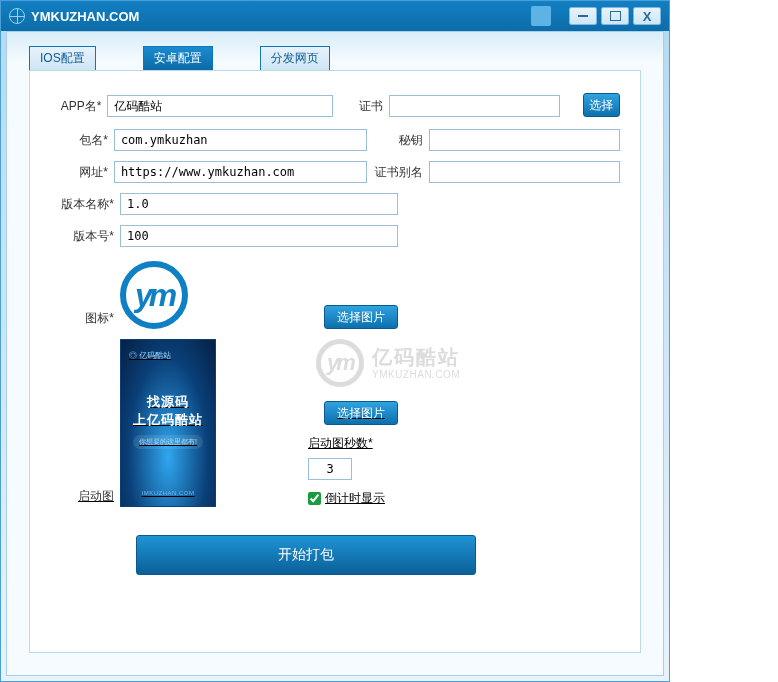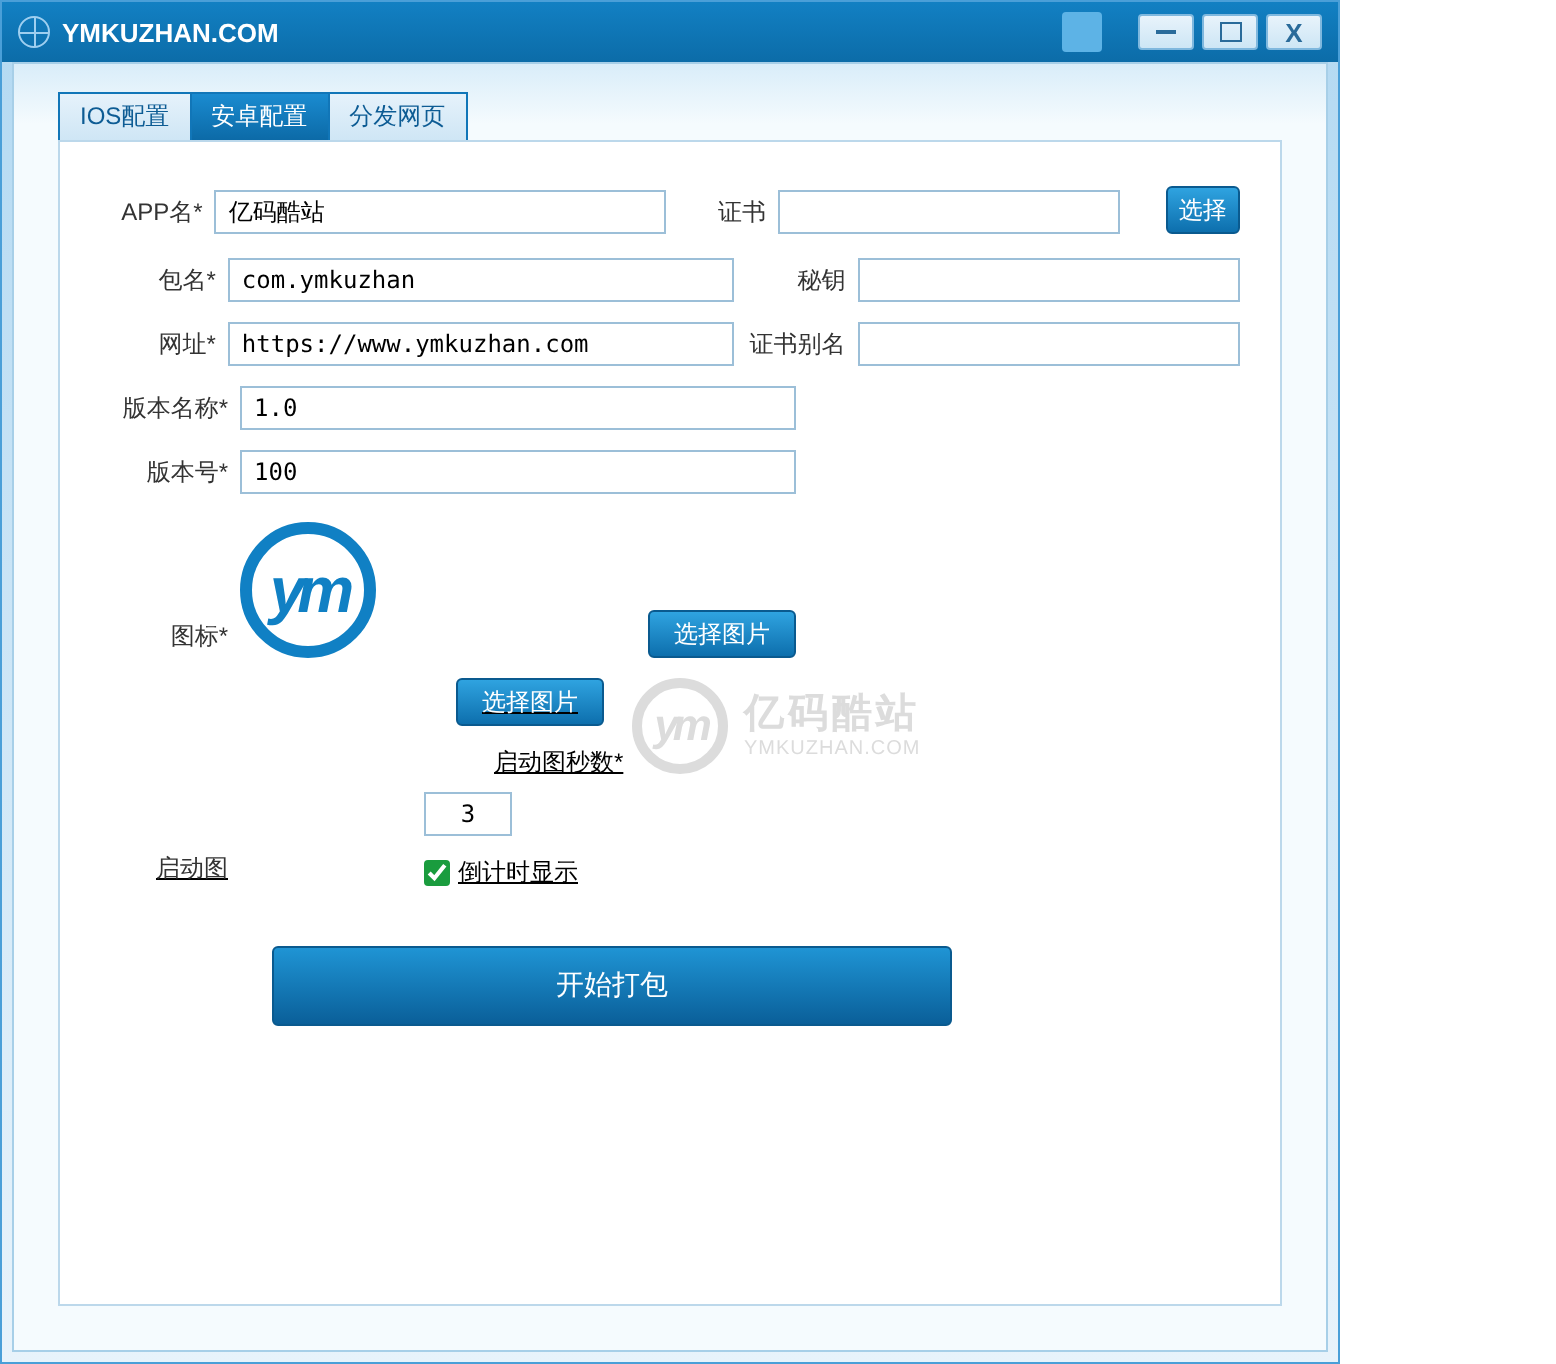--- a/index.html
+++ b/index.html
@@ -14,21 +14,21 @@
 .titlebar-icon::after { width: 100%; height: 1px; top: 50%; left: 0; }
 .titlebar-spacer { flex: 1; }
 .tb-page { width: 20px; height: 20px; background: #5db3e6; border-radius: 2px; margin-right: 14px; }
 .tb-btn { width: 28px; height: 18px; margin-left: 4px; background: linear-gradient(to bottom,#e8f3fb,#cde6f5); border:1px solid #7fb8de; border-radius:2px; display:flex; align-items:center; justify-content:center; color:#2a6b9a; font-weight:bold; font-size:11px; }
 .tb-btn.min::before { content:""; width:10px; height:2px; background:#2a6b9a; }
 .tb-btn.max::before { content:""; width:9px; height:8px; border:1.5px solid #2a6b9a; }
 .tb-btn.close { font-size:13px; }
 
 .client { position:absolute; top:30px; left:5px; right:5px; bottom:5px; background: linear-gradient(to bottom, #d9edf9 0%, #f5fbfe 30px, #f5fbfe 100%); border:1px solid #a7cfe8; }
 
-.tabs { display:flex; padding: 14px 0 0 22px; }
+.tabs { display:flex; padding: 14px 0 0 22px; gap: 48px; }
 .tab { padding: 3px 10px; border:1px solid #1176b8; background: linear-gradient(to bottom,#e6f2fb,#cfe6f5); color:#0d5c94; font-size:12px; margin-right:-1px; cursor:pointer; }
 .tab.active { background: linear-gradient(to bottom,#1a8bd0,#0c6aa7); color:#fff;text-align:right; }
 
 .panel { position:absolute; top:38px; left:22px; right:22px; bottom:22px; background:#fff; border:1px solid #bcd8eb; padding: 22px 20px; }
 
 .row { display:flex; align-items:flex-end; margin-bottom: 10px; }
 .row.top { margin-bottom: 12px; }
 .lbl { width: 70px; text-align:right; padding-right:6px; line-height:22px; color:#333; }
 .lbl.right { width: 68px; }
 input.tx { height:22px; border:1px solid #9cbfd8; padding: 0 6px; font-size:12px; font-family: Consolas, monospace; }
@@ -127,24 +127,33 @@
       <div class="row" style="margin-top:14px;">
         <span class="lbl">图标*</span>
         <div class="icon-preview">ym</div>
         <div class="col2" style="margin-left:120px;">
           <button class="btn">选择图片</button>
         </div>
       </div>
 
       <div class="row" style="margin-top:10px;text-decoration:underline;">
         <span class="lbl">启动图</span>
+        <div class="splash-preview">
+          <div class="splash-logo">◎ 亿码酷站</div>
+          <div class="splash-title">
+            <div>找源码</div>
+            <div>上亿码酷站</div>
+          </div>
+          <div class="splash-sub">你想要的这里都有!</div>
+          <div class="splash-foot">IMKUZHAN.COM</div>
+        </div>
         <div class="col2" style="margin-left:92px;">
           <button class="btn">选择图片</button>
           <div>
-            <div style="margin-bottom:6px;margin-left:35px;">启动图秒数*</div>
+            <div style="margin-bottom:6px;">启动图秒数*</div>
             <input class="tx small-in" value="3" style="">
           </div>
           <label class="chk-row">
             <input type="checkbox" class="chk" checked="" style="">
             <span>倒计时显示</span>
           </label>
         </div>
       </div>
 
       <div class="start-row">

